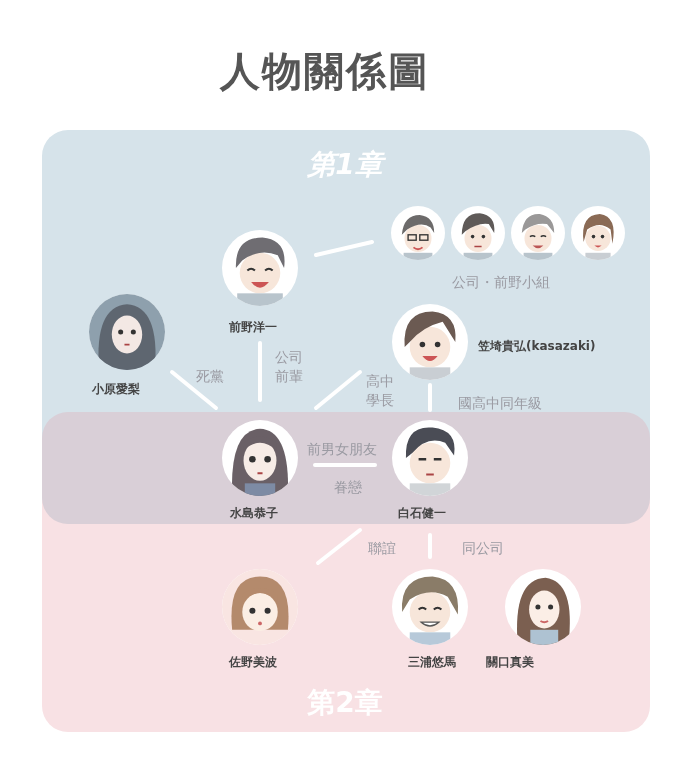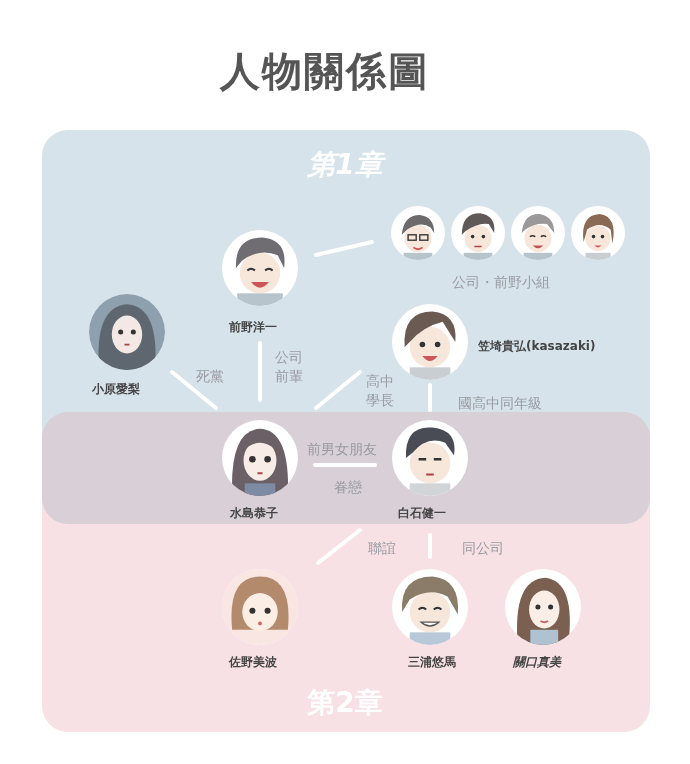--- a/index.html
+++ b/index.html
@@ -196,13 +196,13 @@
 <div class="avatar" style="left:505px;top:569px;width:76px;height:76px;">
   <svg viewBox="0 0 60 60">
     <path d="M10 60 Q6 8 32 7 Q56 10 50 60Z" fill="#7b5f50"></path>
       <ellipse cx="31" cy="32" rx="12" ry="15" fill="#fbeee6"></ellipse>
     <circle cx="26" cy="30" r="2" fill="#333"></circle>
       <circle cx="36" cy="30" r="2" fill="#333"></circle>
       <path d="M28 41 Q31 43 34 41" stroke="#c66" stroke-width="1.5" fill="none"></path>
     <rect x="20" y="48" width="22" height="14" fill="#aec2d2"></rect>
   </svg>
 </div>
-<div class="name" style="left:513px;top:654px;font-style:italic;">關口真美</div>
+<div class="name" style="left:486px;top:654px;">關口真美</div>
 
 </body></html>

